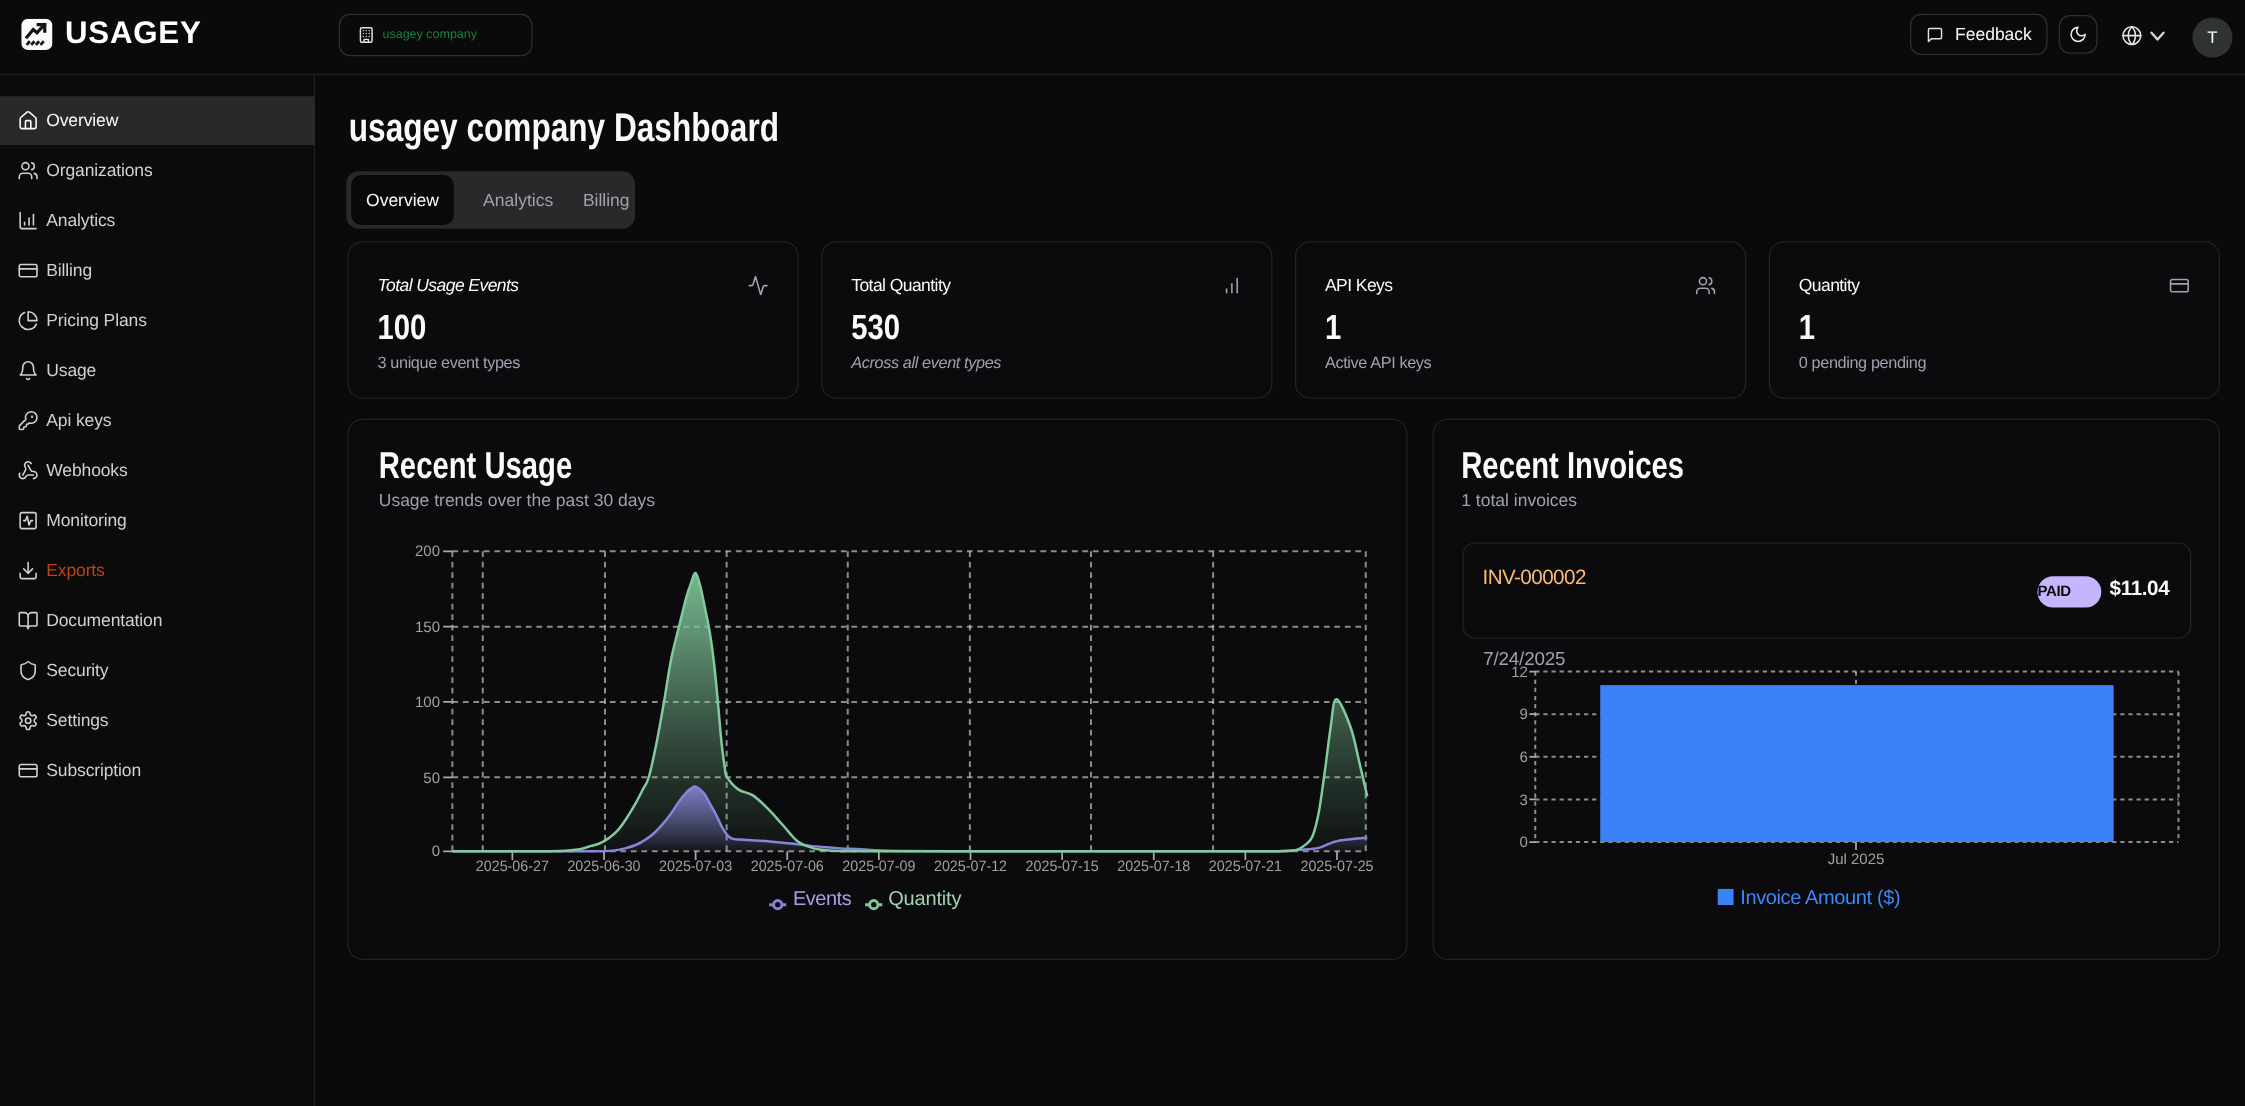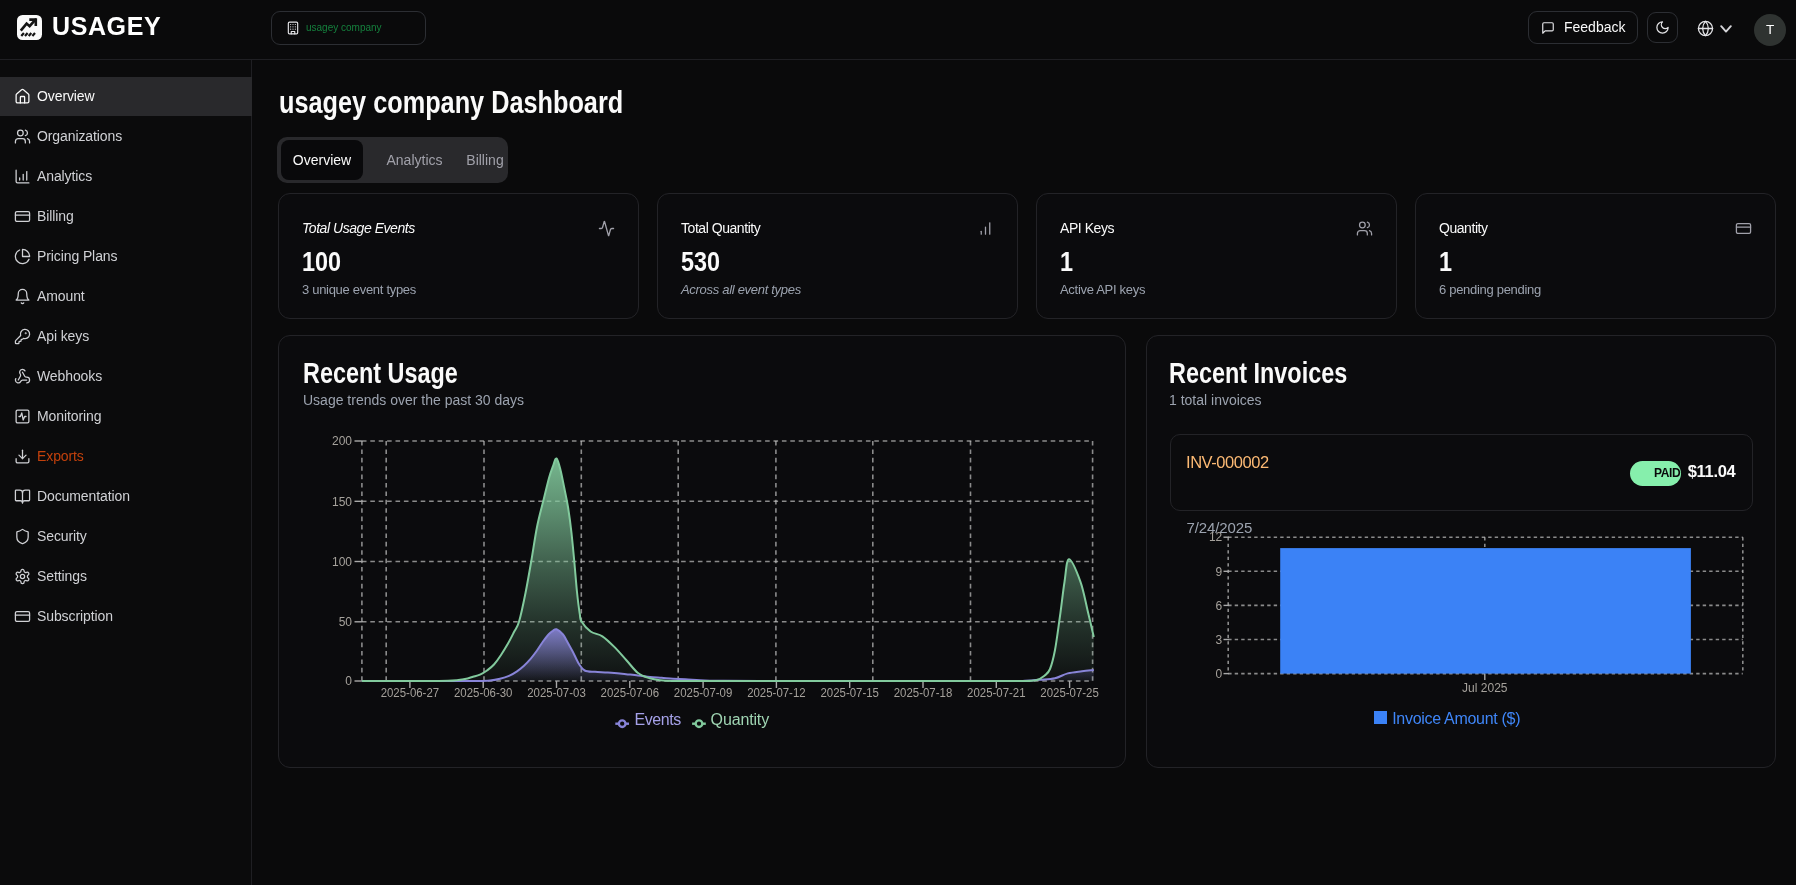--- a/index.html
+++ b/index.html
@@ -82,21 +82,21 @@
 <svg style="position:absolute;left:14px;top:248px" width="17" height="17" viewBox="0 0 24 24" fill="none" stroke="#d0d1d5" stroke-width="1.8" stroke-linecap="round" stroke-linejoin="round" xmlns="http://www.w3.org/2000/svg">
     <path d="M21.21 15.89A10 10 0 1 1 8 2.83"></path>
     <path d="M22 12A10 10 0 0 0 12 2v10z"></path>
   </svg>
 <div style="position:absolute;left:37px;top:237px;height:39px;line-height:39px;font-size:14px;letter-spacing:-0.1px;color:#d0d1d5;">Pricing Plans</div>
 <div style="position:absolute;left:0;top:277px;width:252px;height:39px;"></div>
 <svg style="position:absolute;left:14px;top:288px" width="17" height="17" viewBox="0 0 24 24" fill="none" stroke="#d0d1d5" stroke-width="1.8" stroke-linecap="round" stroke-linejoin="round" xmlns="http://www.w3.org/2000/svg">
     <path d="M6 8a6 6 0 0 1 12 0c0 7 3 9 3 9H3s3-2 3-9"></path>
     <path d="M10.3 21a1.94 1.94 0 0 0 3.4 0"></path>
   </svg>
-<div style="position:absolute;left:37px;top:277px;height:39px;line-height:39px;font-size:14px;letter-spacing:-0.1px;color:#d0d1d5;">Amount</div>
+<div style="position:absolute;left:37px;top:277px;height:39px;line-height:39px;font-size:14px;letter-spacing:-0.1px;color:#d0d1d5;">Usage</div>
 <div style="position:absolute;left:0;top:317px;width:252px;height:39px;"></div>
 <svg style="position:absolute;left:14px;top:328px" width="17" height="17" viewBox="0 0 24 24" fill="none" stroke="#d0d1d5" stroke-width="1.8" stroke-linecap="round" stroke-linejoin="round" xmlns="http://www.w3.org/2000/svg">
     <path d="M2.586 17.414A2 2 0 0 0 2 18.828V21a1 1 0 0 0 1 1h3a1 1 0 0 0 1-1v-1a1 1 0 0 1 1-1h1a1 1 0 0 0 1-1v-1a1 1 0 0 1 1-1h.172a2 2 0 0 0 1.414-.586l.814-.814a6.5 6.5 0 1 0-4-4z"></path>
     <circle cx="16.5" cy="7.5" r=".5" fill="currentColor"></circle>
   </svg>
 <div style="position:absolute;left:37px;top:317px;height:39px;line-height:39px;font-size:14px;letter-spacing:-0.1px;color:#d0d1d5;">Api keys</div>
 <div style="position:absolute;left:0;top:357px;width:252px;height:39px;"></div>
 <svg style="position:absolute;left:14px;top:368px" width="17" height="17" viewBox="0 0 24 24" fill="none" stroke="#d0d1d5" stroke-width="1.8" stroke-linecap="round" stroke-linejoin="round" xmlns="http://www.w3.org/2000/svg">
     <path d="M18 16.98h-5.99c-1.1 0-1.95.94-2.48 1.9A4 4 0 0 1 2 17c.01-.7.2-1.4.57-2"></path>
     <path d="m6 17 3.13-5.78c.53-.97.1-2.18-.5-3.1a4 4 0 1 1 6.89-4.06"></path>
@@ -172,33 +172,33 @@
   </svg>
 <div style="position:absolute;left:1060px;top:245.5px;font-size:28px;font-weight:bold;color:#fafafa;transform:scaleX(0.837);transform-origin:0 0;white-space:nowrap;">1</div>
 <div style="position:absolute;left:1060px;top:281.5px;font-size:13px;letter-spacing:-0.3px;color:#9ca3af;">Active API keys</div>
 <div style="position:absolute;left:1415px;top:193px;width:361px;height:126px;border:1px solid #232327;border-radius:12px;background:#0b0b0d;"></div>
 <div style="position:absolute;left:1439px;top:220px;font-size:14px;letter-spacing:-0.45px;color:#fafafa;">Quantity</div>
 <svg style="position:absolute;left:1735px;top:220px" width="17" height="17" viewBox="0 0 24 24" fill="none" stroke="#a1a1aa" stroke-width="1.8" stroke-linecap="round" stroke-linejoin="round" xmlns="http://www.w3.org/2000/svg">
     <rect width="20" height="14" x="2" y="5" rx="2"></rect>
     <line x1="2" x2="22" y1="10" y2="10"></line>
   </svg>
 <div style="position:absolute;left:1439px;top:245.5px;font-size:28px;font-weight:bold;color:#fafafa;transform:scaleX(0.837);transform-origin:0 0;white-space:nowrap;">1</div>
-<div style="position:absolute;left:1439px;top:281.5px;font-size:13px;letter-spacing:-0.3px;color:#9ca3af;">6 pending pending</div>
+<div style="position:absolute;left:1439px;top:281.5px;font-size:13px;letter-spacing:-0.3px;color:#9ca3af;">0 pending pending</div>
 
 <div class="abs" style="left:278px;top:335px;width:848px;height:433px;border:1px solid #232327;border-radius:12px;background:#0b0b0d;"></div>
 <div class="abs" style="left:303px;top:355.5px;font-size:30px;font-weight:bold;color:#fafafa;transform:scaleX(0.78);transform-origin:0 0;white-space:nowrap;">Recent Usage</div>
 <div class="abs" style="left:303px;top:392px;font-size:14px;color:#9ca3af;">Usage trends over the past 30 days</div>
 
 <div class="abs" style="left:1146px;top:335px;width:630px;height:433px;border:1px solid #232327;border-radius:12px;background:#0b0b0d;"></div>
 <div class="abs" style="left:1169px;top:355.5px;font-size:30px;font-weight:bold;color:#fafafa;transform:scaleX(0.78);transform-origin:0 0;white-space:nowrap;">Recent Invoices</div>
 <div class="abs" style="left:1169px;top:392px;font-size:14px;color:#9ca3af;">1 total invoices</div>
 <div class="abs" style="left:1170px;top:434px;width:583px;height:77px;border:1px solid #232327;border-radius:10px;"></div>
 <div class="abs" style="left:1186px;top:453px;font-size:16.5px;letter-spacing:-0.45px;color:#fdba74;">INV-000002</div>
 <div class="abs" style="left:1186.5px;top:477.3px;font-size:15px;letter-spacing:-0.1px;color:#9ca3af;margin-top:42px;">7/24/2025</div>
-<div class="abs" style="left:1630px;top:461px;width:50.5px;height:25px;background:#86efac;border-radius:13px;line-height:25px;text-align:right;font-size:12px;letter-spacing:-0.3px;font-weight:bold;color:#0a0a0b;">PAID</div>
+<div class="abs" style="left:1630px;top:461px;width:50.5px;height:25px;background:#c4b5fd;border-radius:13px;line-height:25px;text-align:left;font-size:12px;letter-spacing:-0.3px;font-weight:bold;color:#0a0a0b;">PAID</div>
 <div class="abs" style="left:1687.7px;top:461.7px;font-size:16.5px;letter-spacing:-0.3px;font-weight:600;color:#fafafa;">$11.04</div>
 <svg style="position:absolute;left:330px;top:425px" width="790" height="290" viewBox="0 0 790 290" fill="none" xmlns="http://www.w3.org/2000/svg">
 <defs>
 <linearGradient id="gg" x1="0" y1="33.0" x2="0" y2="256.0" gradientUnits="userSpaceOnUse">
 <stop offset="0" stop-color="#82ca9d" stop-opacity="0.9"></stop>
         <stop offset="0.22" stop-color="#82ca9d" stop-opacity="0.7"></stop>
         <stop offset="0.5" stop-color="#82ca9d" stop-opacity="0.42"></stop>
         <stop offset="0.75" stop-color="#82ca9d" stop-opacity="0.2"></stop>
         <stop offset="1" stop-color="#82ca9d" stop-opacity="0.03"></stop>
 </linearGradient>

